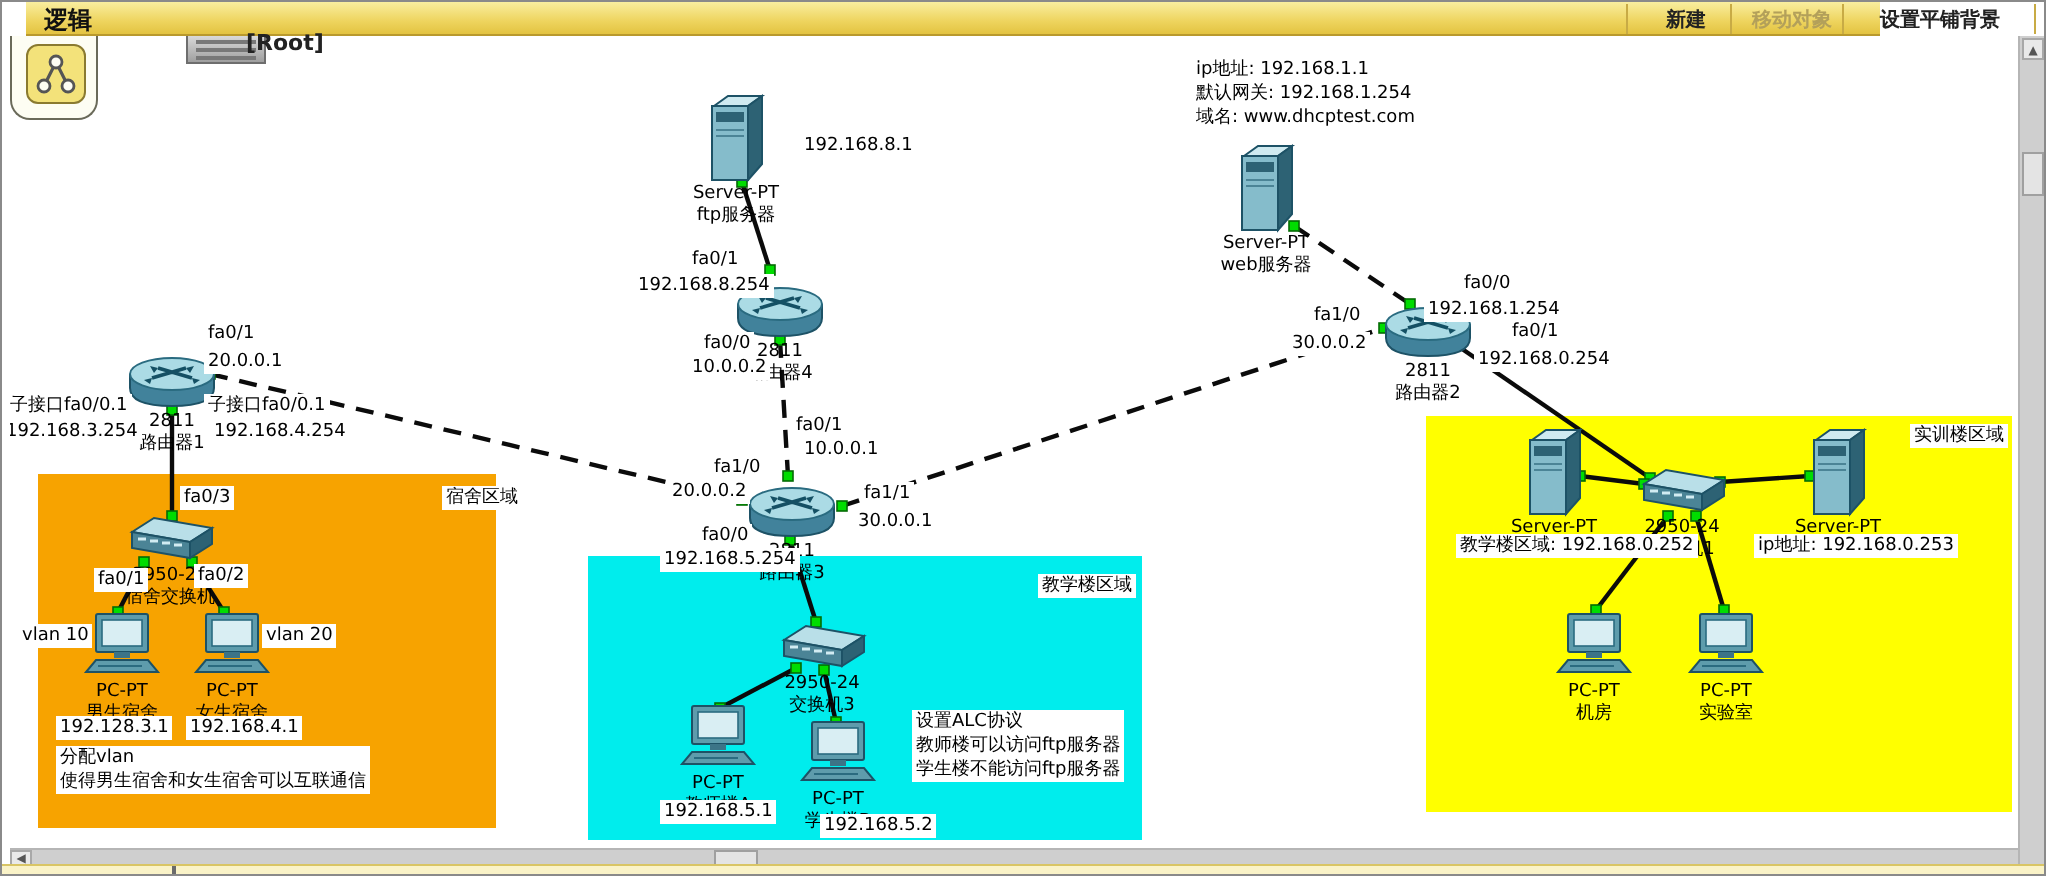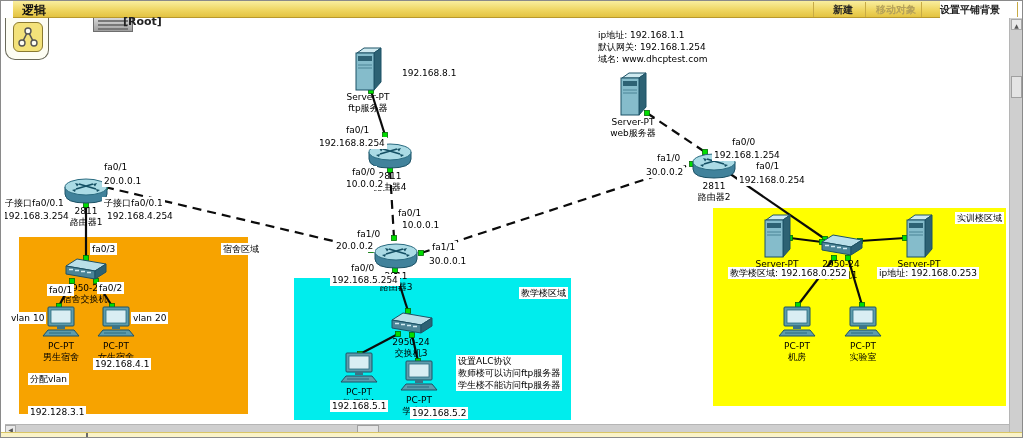--- a/index.html
+++ b/index.html
@@ -441,28 +441,29 @@
       </div>
       <div class="note" style="left: 92px; top: 264px;">
         <div>fa0/2</div>
       </div>
       <div class="note" style="left: 4px; top: 294px;">
         <div>vlan 10</div>
       </div>
       <div class="note" style="left: 126px; top: 294px;">
         <div>vlan 20</div>
       </div>
-      <div class="note" style="left: 23px; top: 340px; margin-top: 48px;">
+      <div class="note" style="left: 23px; top: 340px;">
         <div>192.128.3.1</div>
       </div>
       <div class="note" style="left: 88px; top: 340px;">
         <div>192.168.4.1</div>
       </div>
       <div class="note" style="left: 23px; top: 355px;">
         <div>分配vlan</div>
+        <div>使得男生宿舍和女生宿舍可以互联通信</div>
       </div>
       <div class="note" style="left: 216px; top: 225px;">
         <div>宿舍区域</div>
       </div>
       <div class="note" style="left: 514px; top: 269px;">
         <div>教学楼区域</div>
       </div>
       <div class="note" style="left: 325px; top: 382px;">
         <div>192.168.5.1</div>
       </div>

